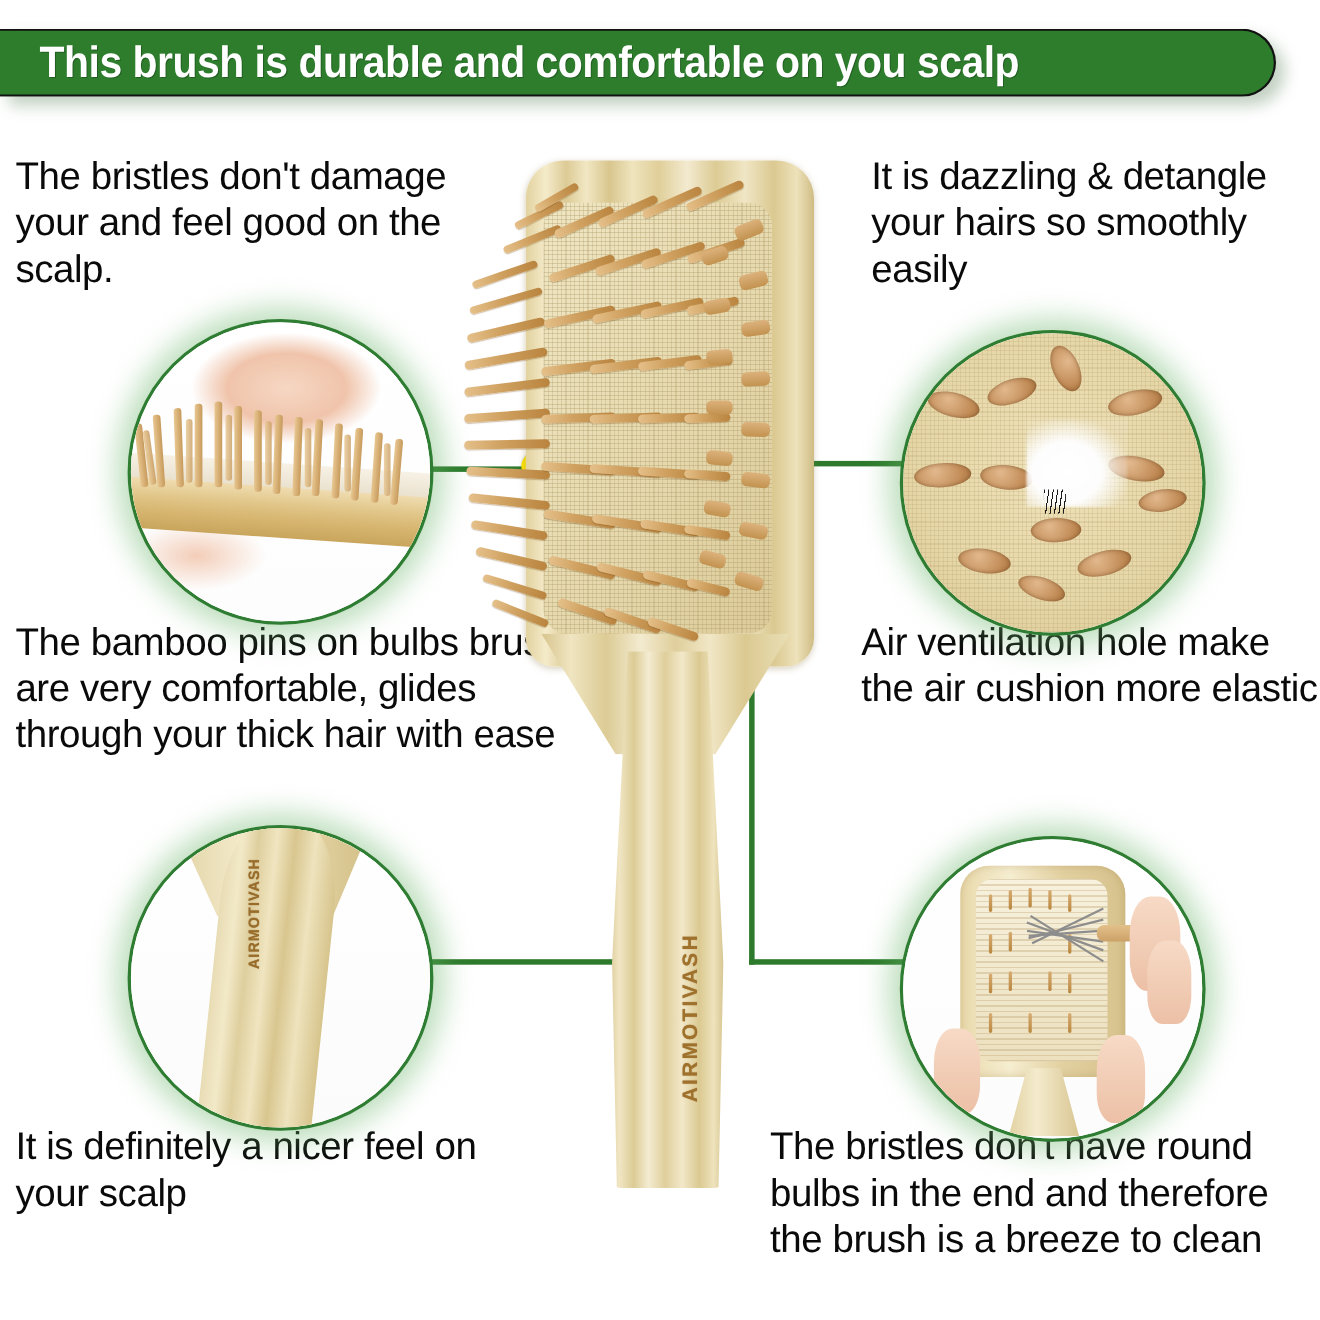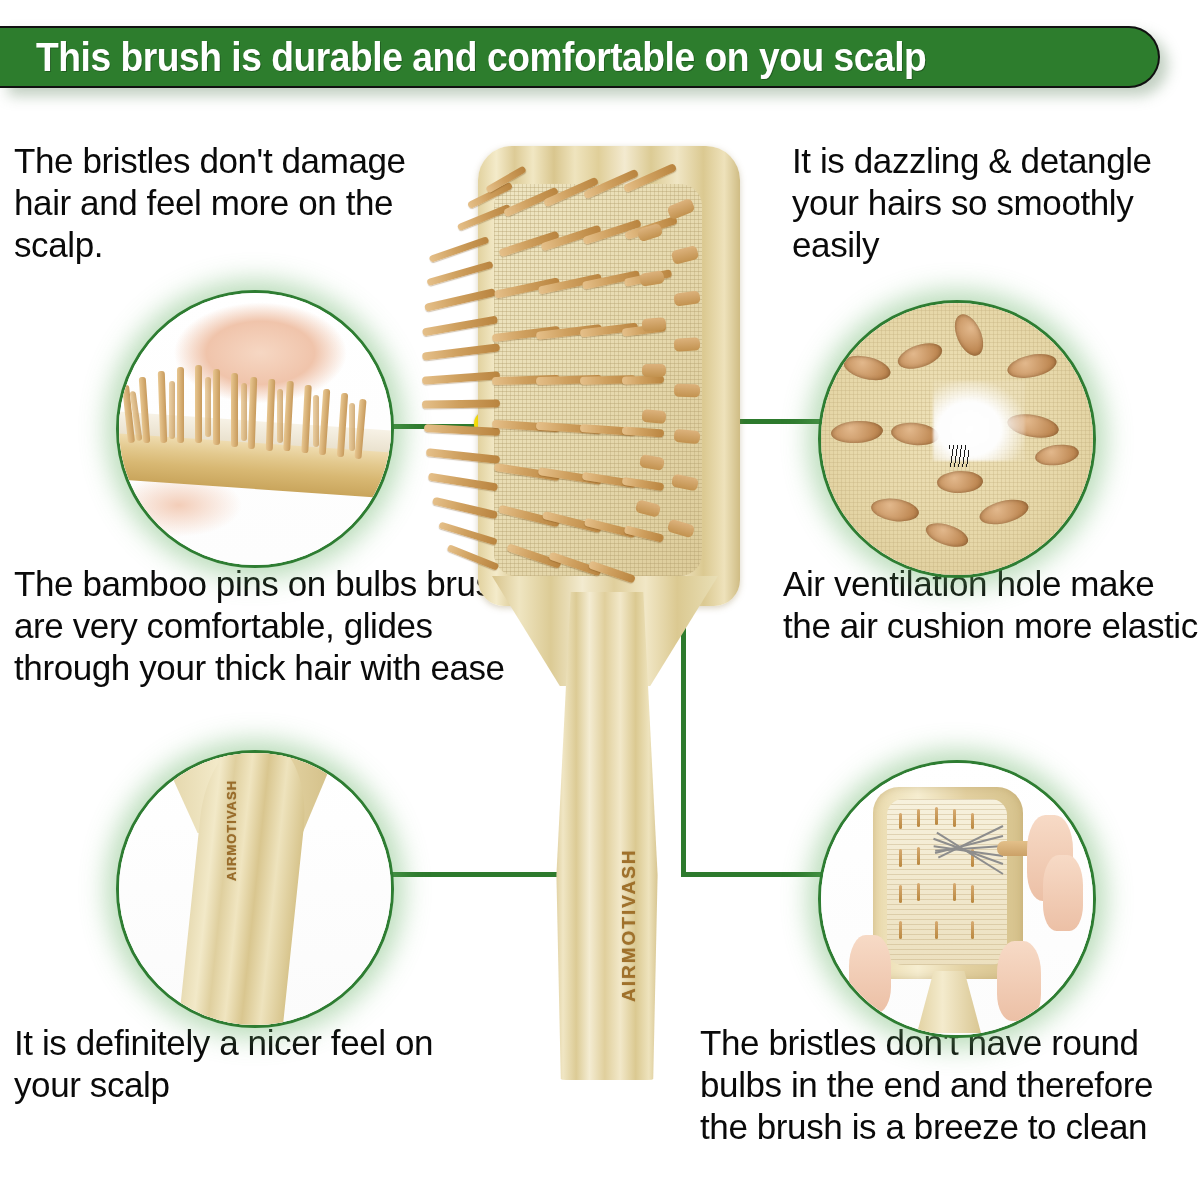--- a/index.html
+++ b/index.html
@@ -217,21 +217,21 @@
 </style>
 </head>
 <body>
 
 <div class="stage">
 
   <div class="banner">
     <div class="banner-text">This brush is durable and comfortable on you scalp</div>
   </div>
 
-  <div class="caption" id="cap-tl">The bristles don't damage hair and feel more on the scalp.</div>
+  <div class="caption" id="cap-tl">The bristles don't damage your and feel good on the scalp.</div>
   <div class="caption" id="cap-tr">It is dazzling &amp; detangle your hairs so smoothly easily</div>
   <div class="caption" id="cap-ml">The bamboo pins on bulbs brush are very comfortable, glides through your thick hair with ease</div>
   <div class="caption" id="cap-mr">Air ventilation hole make the air cushion more elastic</div>
   <div class="caption" id="cap-bl">It is definitely a nicer feel on your scalp</div>
   <div class="caption" id="cap-br">The bristles don't have round bulbs in the end and therefore the brush is a breeze to clean</div>
 
   <div class="line" style="left:378px;top:424px;width:112px;height:5px;"></div>
 
   <div class="line" style="left:590px;top:419px;width:240px;height:5px;"></div>
 

